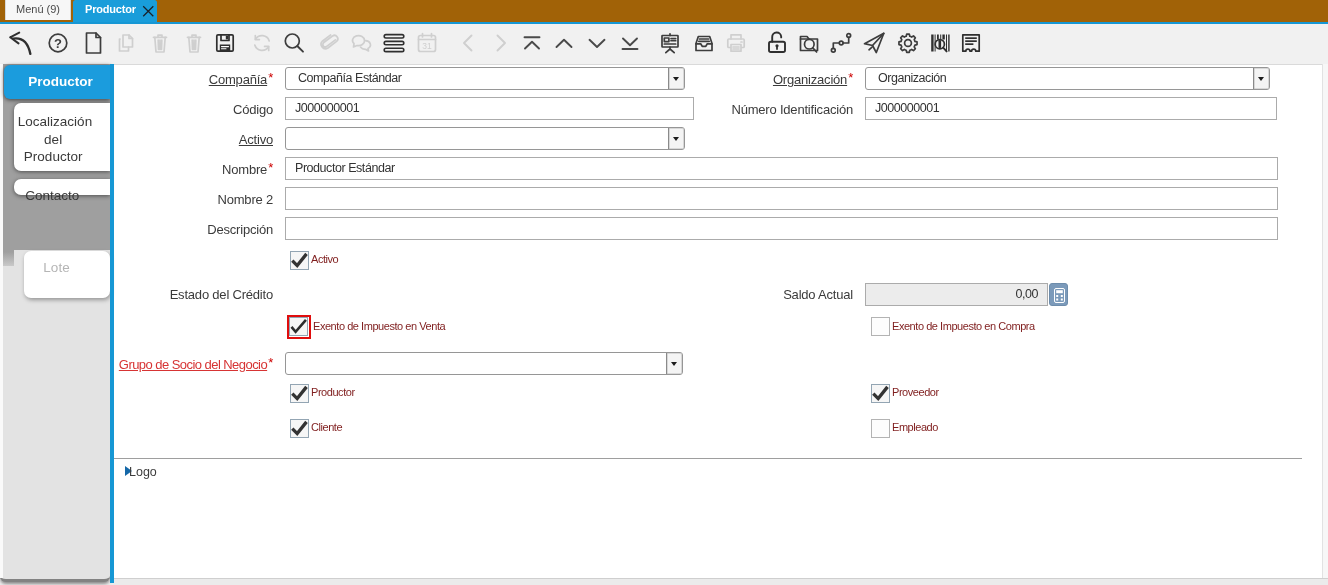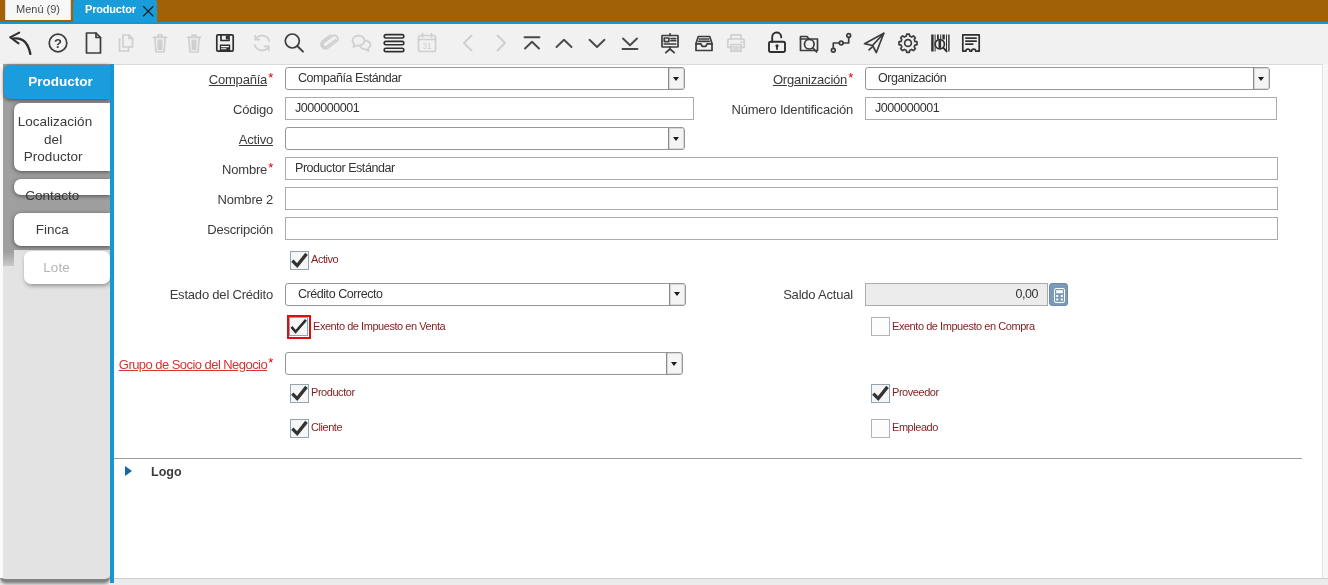--- a/index.html
+++ b/index.html
@@ -205,22 +205,21 @@
     <div style="position:absolute;left:0;top:0;width:1328px;height:1px;background:#dadada"></div>
     <div id="bstrip"></div>
     <div id="side"></div>
     <div id="sideDk1"></div>
     <div id="sideDk1b"></div>
     <div id="sideDk2"></div>
     <div id="sideL"></div>
     <div class="stab" style="left:4px;top:1.5px;width:106px;height:34px;background:#1b9cdd;color:#fff;font-weight:bold;text-align:center;padding-left:7px;padding-right:0;line-height:34px;border-radius:6px 0 0 6px;box-shadow:0 1px 4px rgba(0,0,0,.6)">Productor</div>
     <div class="stab" style="top:39.5px;height:68px;padding-top:10px;line-height:17.5px;padding-right:14px">Localización<br>del&nbsp;<br>Productor&nbsp;</div>
     <div class="stab" style="top:115px;height:16px;line-height:33px">Contacto</div>
-    <div class="stab" style="top:149.5px;height:33px;line-height:33px">Finca</div>
-    <div class="stab" style="left:24px;width:86px;top:187px;height:33px;line-height:33px;color:#b5b5b5;border-radius:7px;box-shadow:1px 2px 4px rgba(0,0,0,.35);padding-right:21px">Lote</div>
+    <div class="stab" style="left:24px;width:86px;top:187px;height:47px;line-height:33px;color:#b5b5b5;border-radius:7px;box-shadow:1px 2px 4px rgba(0,0,0,.35);padding-right:21px">Lote</div>
     <div id="vline"></div>
     <div id="gutter"></div>
     <div class="lbl" style="right:1055px;top:8.0px"><u>Compañía</u><span class="star">*</span></div>
     <div class="combo" style="left:285px;top:3.5px;width:400px">Compañía Estándar<span class="cbtn"></span></div>
     <div class="lbl" style="right:475px;top:8.0px"><u>Organización</u><span class="star">*</span></div>
     <div class="combo" style="left:865px;top:3.5px;width:405px">Organización<span class="cbtn"></span></div>
     <div class="lbl" style="right:1055px;top:38.0px">Código</div>
     <div class="inp" style="left:285px;top:33.5px;width:409px">J000000001</div>
     <div class="lbl" style="right:475px;top:38.0px">Número Identificación</div>
     <div class="inp" style="left:865px;top:33.5px;width:412px">J000000001</div>
@@ -234,21 +233,20 @@
     <div class="inp" style="left:285px;top:123.5px;width:993px"></div>
     <div class="lbl" style="right:1055px;top:158.0px">Descripción</div>
     <div class="inp" style="left:285px;top:153.5px;width:993px"></div>
     <div class="cb" style="left:290px;top:187.0px">
       <svg class="ck" viewBox="0 0 19 19">
         <path d="M2.3,9.6 L7.2,14.6 L16.5,2.9" fill="none" stroke="#333" stroke-width="3.3"></path>
       </svg>
     </div>
     <div class="clbl" style="left:311px;top:189.0px">Activo</div>
     <div class="lbl" style="right:1055px;top:223.5px">Estado del Crédito</div>
-    <div class="combo" style="left:285px;top:219.0px;width:401px">Crédito Correcto<span class="cbtn"></span></div>
     <div class="lbl" style="right:475px;top:223.5px">Saldo Actual</div>
     <div class="inp" style="left:865px;top:219.5px;width:183px;background:#ececec;text-align:right;padding-right:9px;line-height:21px">0,00</div>
     <div class="abs" style="left:1048.5px;top:219.5px;width:19px;height:23px;background:#7b9aba;border:1px solid #6d8cab;border-radius:3px">
       <svg style="position:absolute;left:4px;top:4px" width="11" height="15" viewBox="0 0 11 15">
         <rect x="0.5" y="0.5" width="10" height="14" rx="1.5" fill="none" stroke="#fff"></rect>
         <rect x="2.2" y="2.2" width="6.6" height="3" fill="#fff"></rect>
         <rect x="2.2" y="7" width="2" height="2" fill="#fff"></rect>
         <rect x="6.8" y="7" width="2" height="2" fill="#fff"></rect>
         <rect x="2.2" y="10.5" width="2" height="2" fill="#fff"></rect>
         <rect x="6.8" y="10.5" width="2" height="2" fill="#fff"></rect>
@@ -283,13 +281,13 @@
     <div class="cb" style="left:290px;top:355.5px">
       <svg class="ck" viewBox="0 0 19 19">
         <path d="M2.3,9.6 L7.2,14.6 L16.5,2.9" fill="none" stroke="#333" stroke-width="3.3"></path>
       </svg>
     </div>
     <div class="clbl" style="left:311px;top:357.0px">Cliente</div>
     <div class="cb cbu" style="left:871px;top:355.5px"></div>
     <div class="clbl" style="left:892px;top:357.0px">Empleado</div>
     <div class="abs" style="left:113.5px;top:394.5px;width:1188px;height:1px;background:#9e9e9e"></div>
     <div class="abs" style="left:124.5px;top:402.5px;width:0;height:0;border-left:7px solid #1568a8;border-top:5px solid transparent;border-bottom:5px solid transparent"></div>
-    <div class="abs" style="left:151px;top:401.0px;font-size:12.5px;font-weight:bold;color:#3c3c3c">Logo</div>
+    <div class="abs" style="left:129px;top:401.0px;font-size:12.5px;font-weight:normal;color:#3c3c3c">Logo</div>
   </div>
 </body></html>

